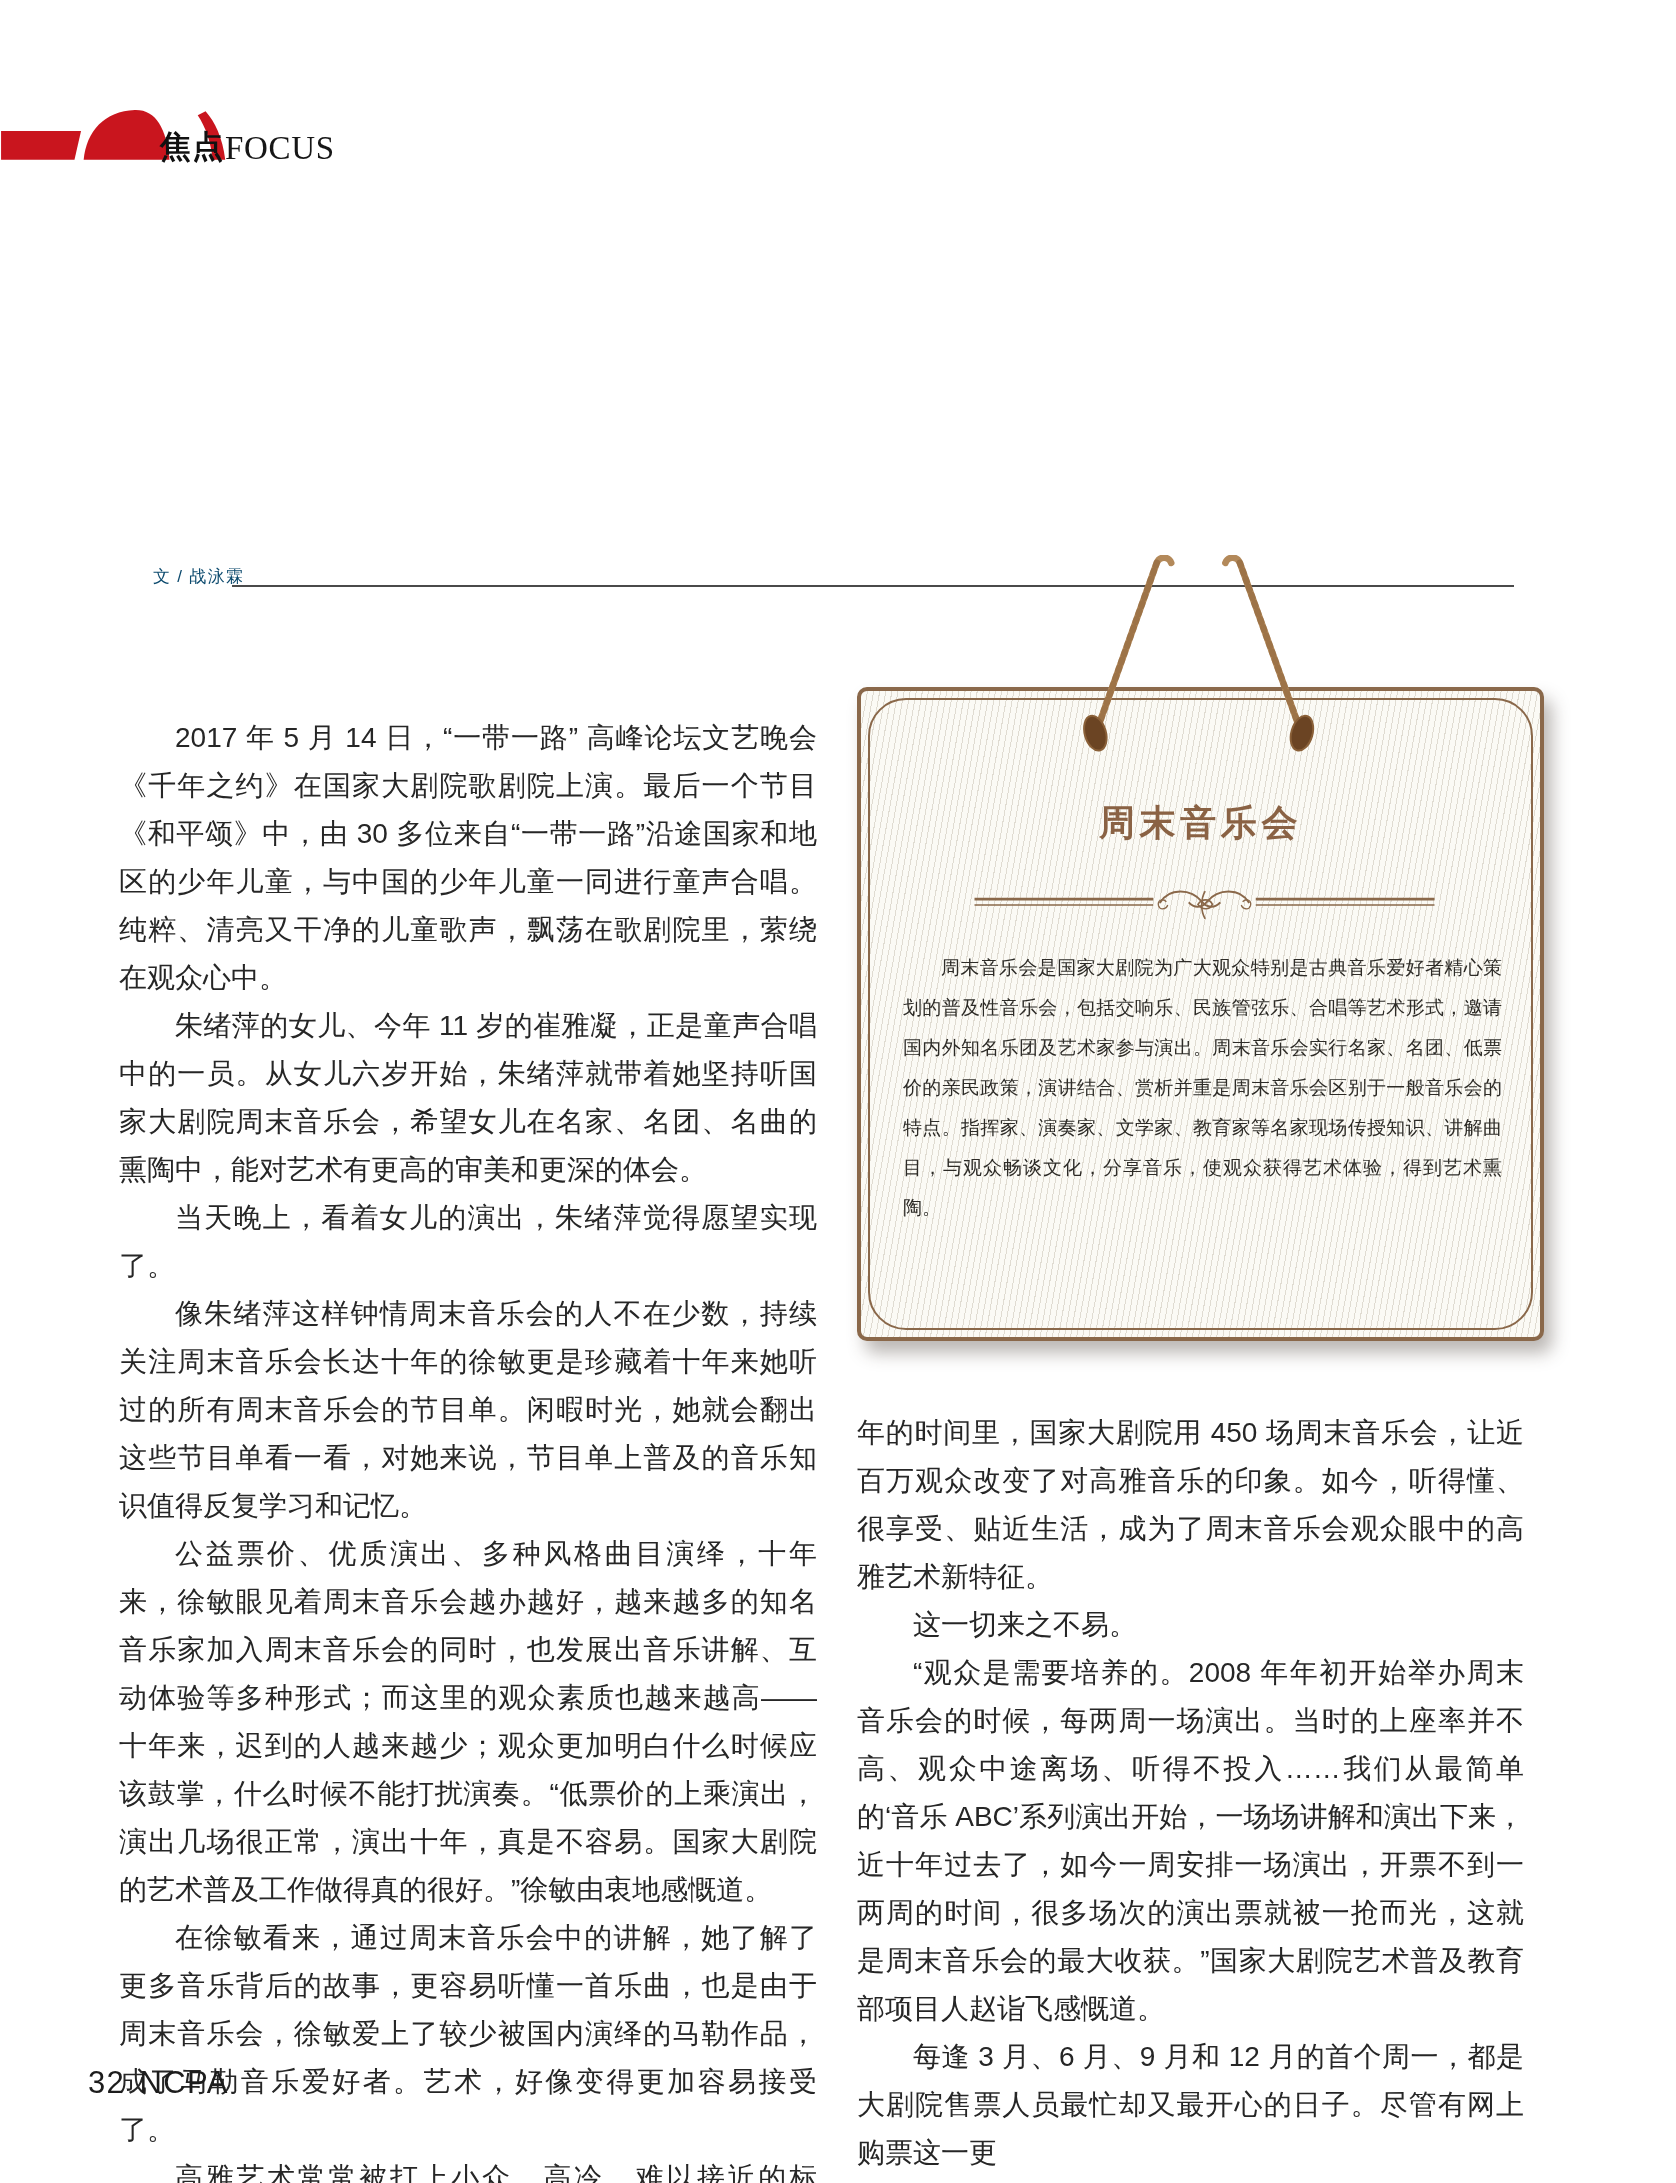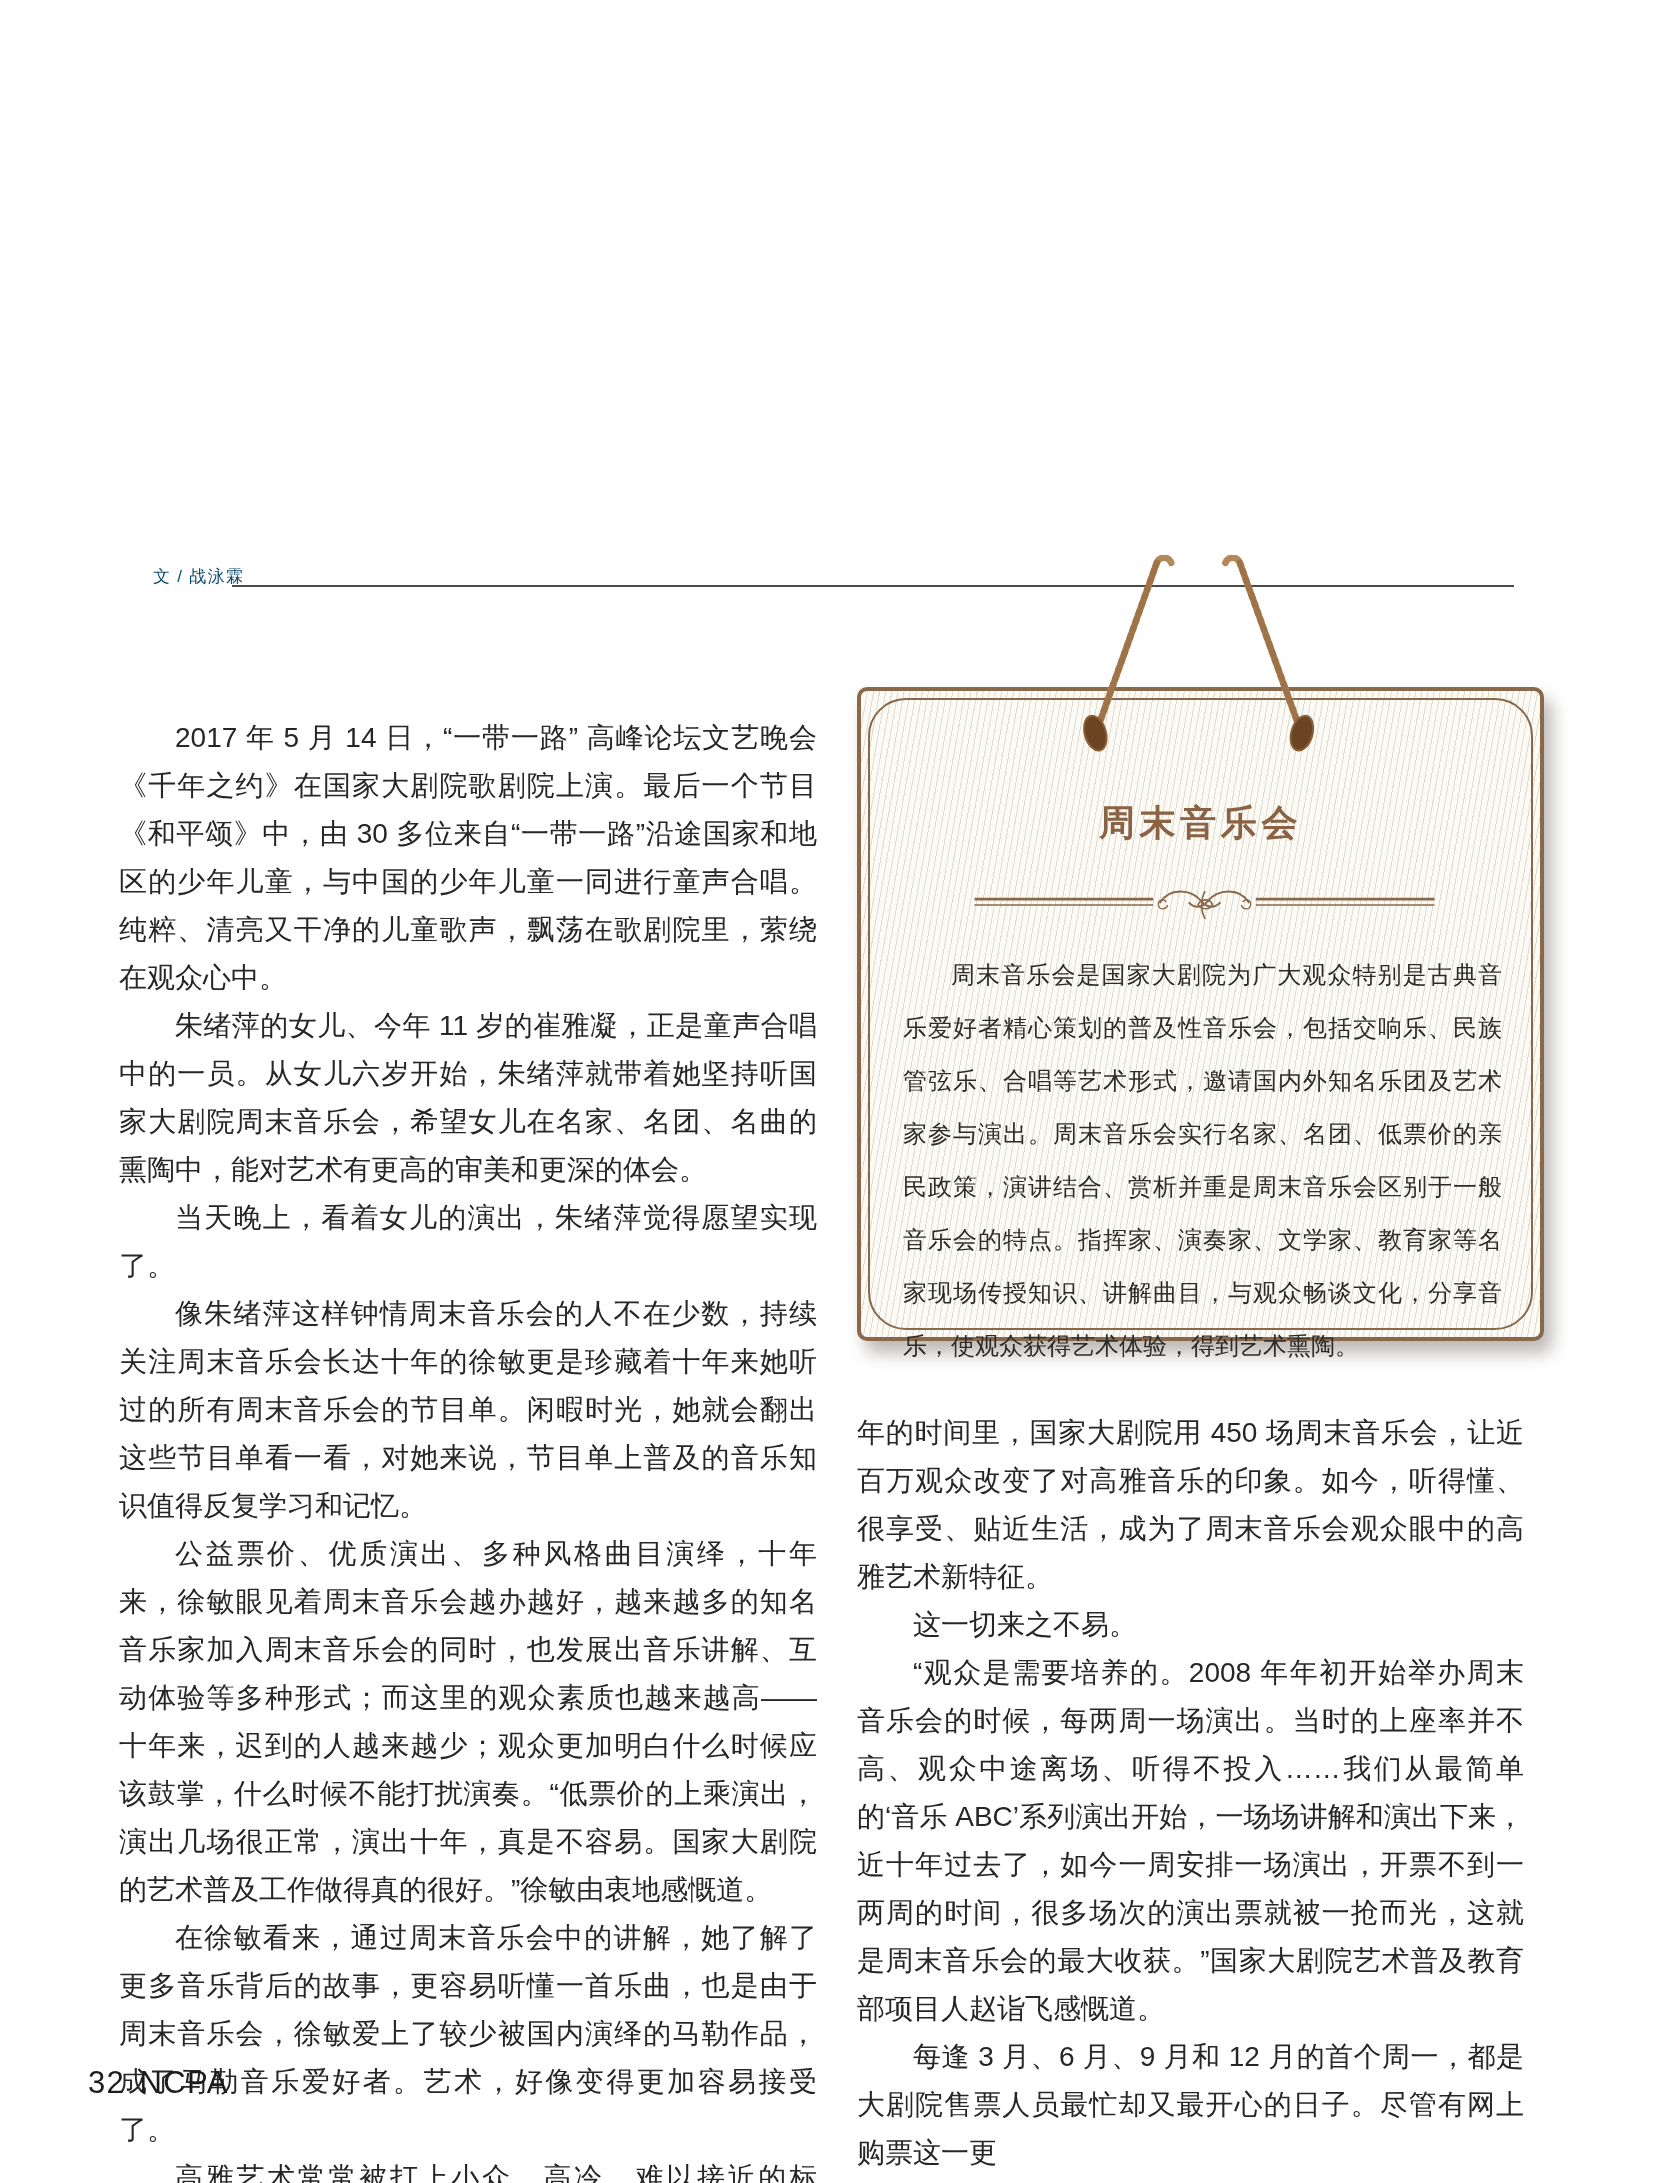--- a/index.html
+++ b/index.html
@@ -62,36 +62,45 @@
   }
   .card-title{
     position:absolute;left:0;top:108px;width:100%;
     text-align:center;
     font-family:"Liberation Serif","DejaVu Serif",serif;
     font-size:36px;font-weight:bold;color:#8a6244;letter-spacing:4.6px;
   }
   .card-divider{position:absolute;left:106px;top:191px;}
   .card-body{
     position:absolute;left:42px;top:257px;width:599px;
-    text-align:justify;font-size:24px;line-height:53px;color:#2d2b27;
+    text-align:justify;font-size:19px;line-height:40px;color:#2d2b27;
   }
   .card-body p{margin:0;text-indent:2em;}
   .ropes{position:absolute;left:1030px;top:555px;z-index:5;}
   
   .footer{
     position:absolute;left:88px;top:2065px;
     font-size:31px;color:#1c1c1c;letter-spacing:1.3px;white-space:nowrap;
   }
   .footer .mag{margin-left:14.5px;}
 </style>
 </head>
 <body>
 
 <div class="page">
 
+  <div class="banner">
+    <svg width="343" height="59" viewBox="0 0 520 90" aria-hidden="true">
+      <path d="M0,38 L122,38 L112,82 L0,82 Z" fill="#c9151e"></path>
+      <path d="M126,82 C130,38 158,8 204,6 C236,5 252,34 257,82 Z" fill="#c9151e"></path>
+      <path d="M300,14 C312,32 320,55 323,82 L342,82 C338,48 326,24 312,8 Z" fill="#c9151e"></path>
+    </svg>
+    <div class="zh">焦点</div>
+    <div class="en">FOCUS</div>
+  </div>
 
   <div class="byline">文 / 战泳霖</div>
   <div class="byline-rule"></div>
 
   <div class="col col-left">
     <p>2017 年 5 月 14 日，“一带一路” 高峰论坛文艺晚会《千年之约》在国家大剧院歌剧院上演。最后一个节目《和平颂》中，由 30 多位来自“一带一路”沿途国家和地区的少年儿童，与中国的少年儿童一同进行童声合唱。纯粹、清亮又干净的儿童歌声，飘荡在歌剧院里，萦绕在观众心中。</p>
     <p>朱绪萍的女儿、今年 11 岁的崔雅凝，正是童声合唱中的一员。从女儿六岁开始，朱绪萍就带着她坚持听国家大剧院周末音乐会，希望女儿在名家、名团、名曲的熏陶中，能对艺术有更高的审美和更深的体会。</p>
     <p>当天晚上，看着女儿的演出，朱绪萍觉得愿望实现了。</p>
     <p>像朱绪萍这样钟情周末音乐会的人不在少数，持续关注周末音乐会长达十年的徐敏更是珍藏着十年来她听过的所有周末音乐会的节目单。闲暇时光，她就会翻出这些节目单看一看，对她来说，节目单上普及的音乐知识值得反复学习和记忆。</p>
     <p>公益票价、优质演出、多种风格曲目演绎，十年来，徐敏眼见着周末音乐会越办越好，越来越多的知名音乐家加入周末音乐会的同时，也发展出音乐讲解、互动体验等多种形式；而这里的观众素质也越来越高——十年来，迟到的人越来越少；观众更加明白什么时候应该鼓掌，什么时候不能打扰演奏。“低票价的上乘演出，演出几场很正常，演出十年，真是不容易。国家大剧院的艺术普及工作做得真的很好。”徐敏由衷地感慨道。</p>

